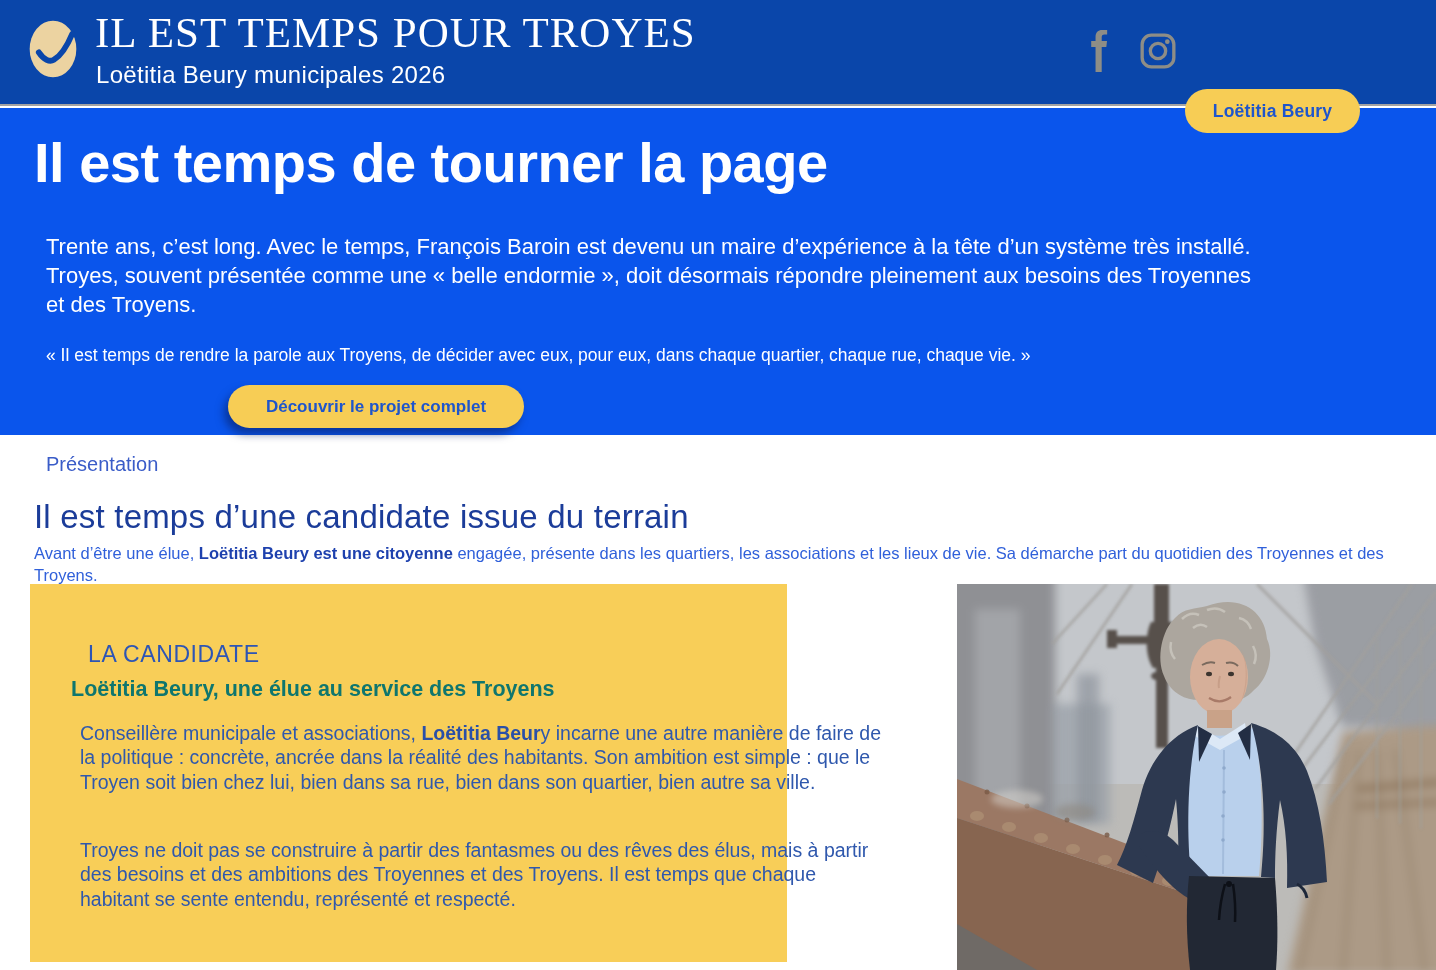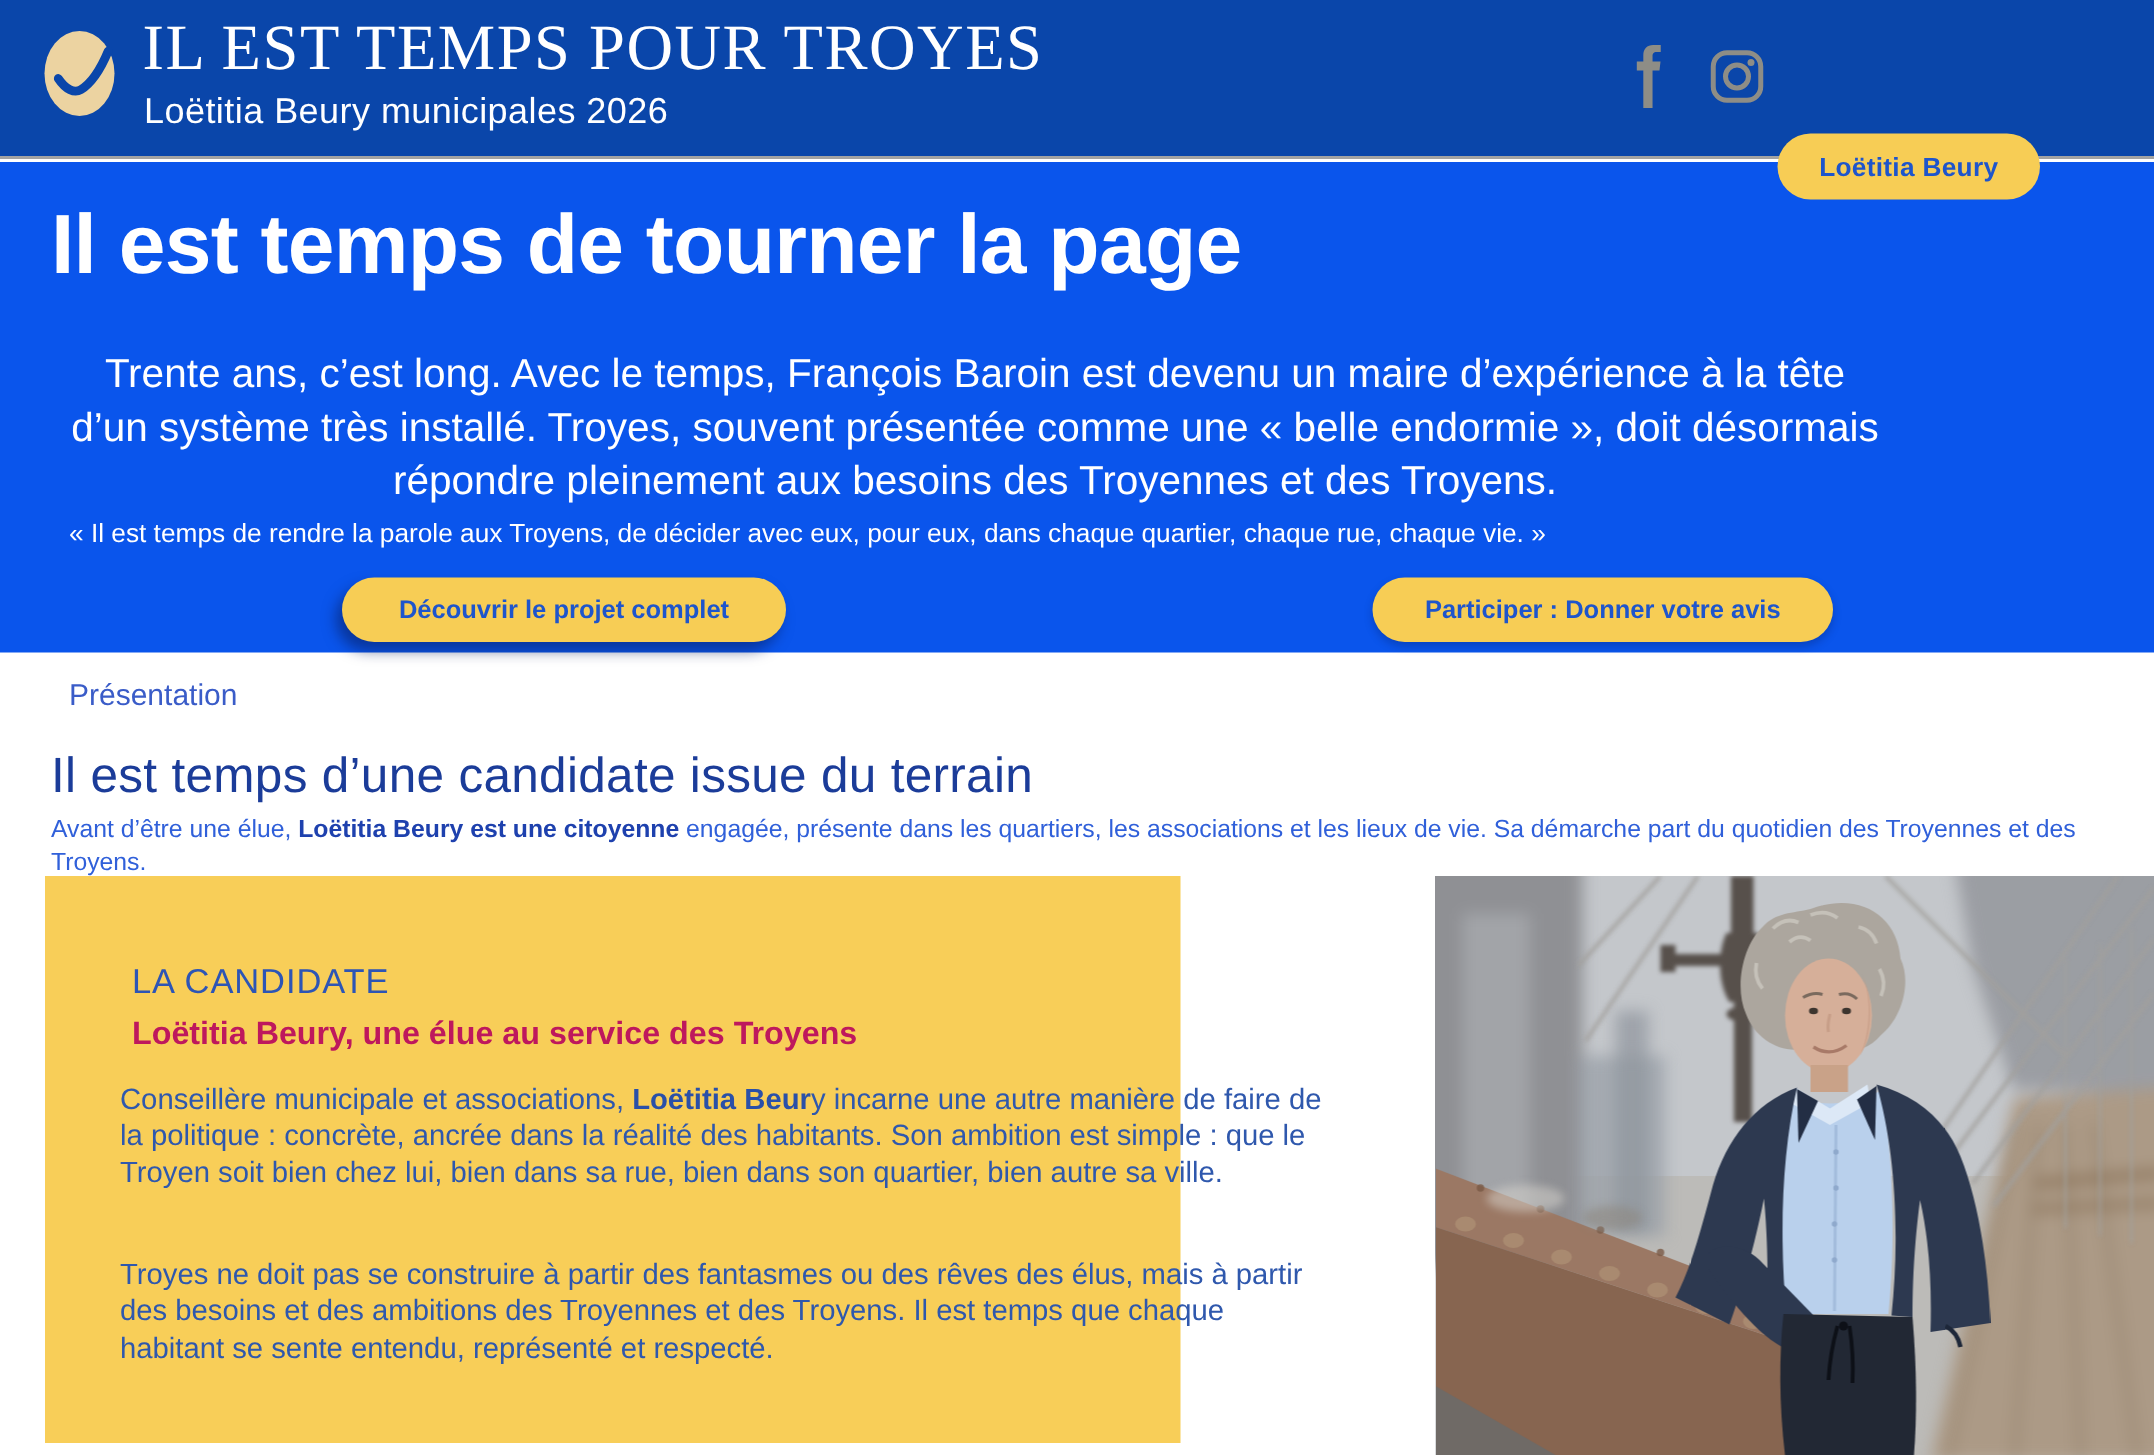--- a/index.html
+++ b/index.html
@@ -24,21 +24,21 @@
           display:flex; align-items:center; justify-content:center;
           border:none; cursor:pointer; z-index:6; letter-spacing:0.2px; }
   .pill-join { left:890px; width:186px; }
   .pill-name { left:1185px; width:175px; }
 
   
   .hero { position:absolute; top:108px; left:0; width:1436px; height:327px; background:#0a55ec; }
   .hero-heading { position:absolute; left:34px; top:22px; color:#ffffff;
                   font-size:56px; font-weight:800; letter-spacing:-0.5px; white-space:nowrap; }
   .hero-paragraph { position:absolute; left:46px; top:124px; width:1208px; color:#ffffff;
-                    font-size:27px; line-height:1.32; font-weight:400;text-align:center; }
+                    font-size:22px; line-height:1.32; font-weight:400; }
   .hero-quote { position:absolute; left:46px; top:237px; width:1150px; color:#ffffff;
                 font-size:17.5px; font-weight:400; }
   .cta { position:absolute; top:277px; height:43px; border-radius:23px; background:#f7cd55;
          color:#1e55cc; font-weight:700; font-size:17px; border:none; cursor:pointer;
          display:flex; align-items:center; justify-content:center; }
   .cta-primary { left:228px; width:296px; box-shadow:-4px 6px 9px rgba(8,28,90,0.55); }
   .cta-secondary { left:915px; width:307px; box-shadow:0 3px 6px rgba(8,28,90,0.3); }
 
   
   .presentation-label { position:absolute; left:46px; top:453px; color:#3a5cc8;
@@ -46,21 +46,21 @@
   .main-heading { position:absolute; left:34px; top:498px; color:#1b3c99;
                   font-size:33px; font-weight:500; letter-spacing:0.2px; white-space:nowrap; }
   .intro { position:absolute; left:34px; top:542px; width:1398px; color:#3060da;
            font-size:16.5px; line-height:1.35; }
   .intro b { color:#1e41ae; font-weight:700; }
 
   
   .card { position:absolute; left:30px; top:584px; width:757px; height:378px; background:#f8ce58; }
   .card-kicker { position:absolute; left:58px; top:57px; color:#2d55b5;
                  font-size:23px; font-weight:500; letter-spacing:0.6px; }
-  .card-heading { position:absolute; left:58px; top:93px; color:#be185d;
+  .card-heading { position:absolute; left:41px; top:93px; color:#0f766e;
                   font-size:21.5px; font-weight:700;text-align:center; }
   .card-p { position:absolute; left:50px; width:805px; color:#2f58ad;
             font-size:19.5px; line-height:1.25; font-weight:400; }
   .card-p b { font-weight:700; color:#2a50a8; }
   .card-p1 { top:137px; }
   .card-p2 { top:254px; }
 
   
   .photo { position:absolute; left:957px; top:584px; width:479px; height:386px;
            overflow:hidden; background:#c4c7cb; }
@@ -96,21 +96,20 @@
     </div>
   </header>
 
   <button class="pill pill-name">Loëtitia Beury</button>
 
   <section class="hero">
     <h1 class="hero-heading">Il est temps de tourner la page</h1>
     <p class="hero-paragraph">Trente ans, c’est long. Avec le temps, François Baroin est devenu un maire d’expérience à la tête d’un système très installé. Troyes, souvent présentée comme une « belle endormie », doit désormais répondre pleinement aux besoins des Troyennes et des Troyens.</p>
     <p class="hero-quote">« Il est temps de rendre la parole aux Troyens, de décider avec eux, pour eux, dans chaque quartier, chaque rue, chaque vie. »</p>
     <button class="cta cta-primary">Découvrir le projet complet</button>
-    <button class="cta cta-secondary">Participer : Donner votre avis</button>
   </section>
 
   <a class="presentation-label">Présentation</a>
   <h2 class="main-heading">Il est temps d’une candidate issue du terrain</h2>
   <p class="intro"><span>Avant d’être une élue, </span><b>Loëtitia Beury est une citoyenne</b><span> engagée, présente dans les quartiers, les associations et les lieux de vie. Sa démarche part du quotidien des Troyennes et des Troyens.</span></p>
 
   <section class="card">
     <div class="card-kicker">LA CANDIDATE</div>
     <h3 class="card-heading">Loëtitia Beury, une élue au service des Troyens</h3>
     <p class="card-p card-p1"><span>Conseillère municipale et associations, </span><b>Loëtitia Beur</b><span>y incarne une autre manière de faire de la politique : concrète, ancrée dans la réalité des habitants. Son ambition est simple : que le Troyen soit bien chez lui, bien dans sa rue, bien dans son quartier, bien autre sa ville.</span></p>

